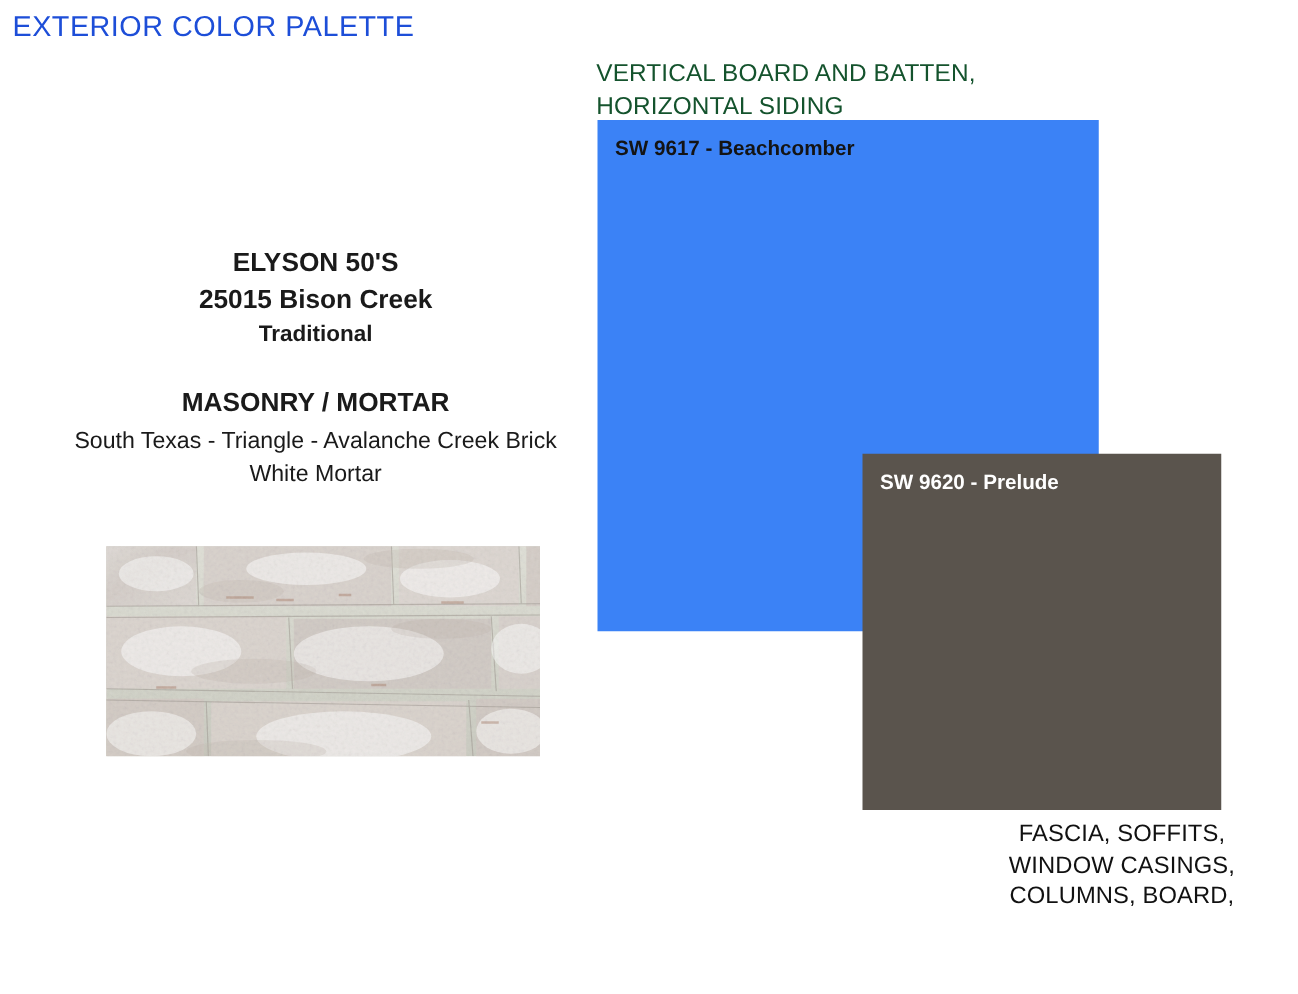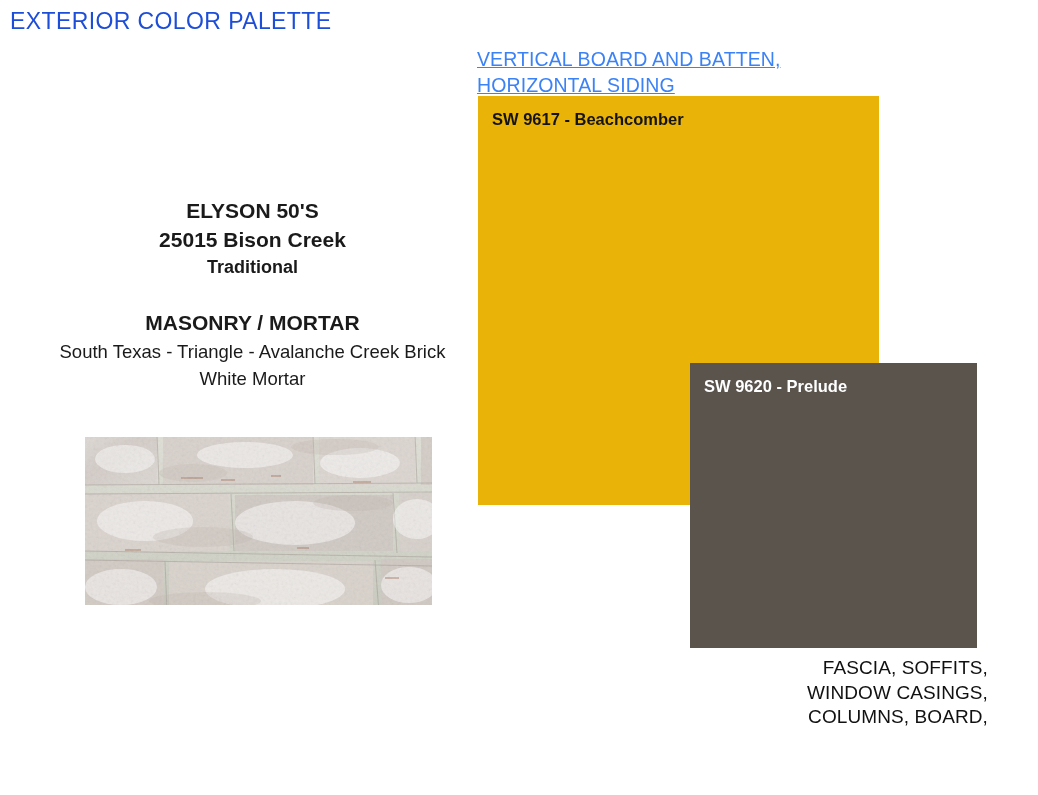--- a/index.html
+++ b/index.html
@@ -78,24 +78,23 @@
   #brick-photo svg { display: block; }
 
   
   #siding-heading {
     position: absolute;
     left: 477px;
     top: 46px;
     font-size: 19.5px;
     line-height: 26px;
     font-weight: 400;
-    color: #3b82f6;
+    color: #14532d;
     letter-spacing: 0.1px;
     white-space: nowrap;
-    text-decoration: underline;
   }
 
   
   .swatch {
     position: absolute;
   }
   .swatch-label {
     position: absolute;
     font-size: 16.5px;
     font-weight: 700;
@@ -124,21 +123,21 @@
     left: 14px;
     top: 14px;
     color: #ffffff;
   }
 
   
   #trim-caption {
     position: absolute;
     right: 50px;
     top: 656px;
-    text-align: right;
+    text-align: center;
     font-size: 19px;
     line-height: 24.5px;
     font-weight: 400;
     color: #111111;
     letter-spacing: 0.1px;
     white-space: nowrap;
   }
 </style>
 </head>
 <body style="background: rgb(255, 255, 255);">
@@ -246,21 +245,21 @@
     <rect x="0" y="0" width="347" height="168" filter="url(#grain2)" opacity="0.5"></rect>
     <rect x="0" y="0" width="347" height="168" fill="#ffffff" opacity="0.1"></rect>
   </svg>
 </div>
 
 <div id="siding-heading">
   <div>VERTICAL BOARD AND BATTEN,</div>
   <div>HORIZONTAL SIDING</div>
 </div>
 
-<div class="swatch" id="swatch-beachcomber" style="background: #eab308;">
+<div class="swatch" id="swatch-beachcomber" style="background: #3b82f6;">
   <div class="swatch-label" style="color: rgb(20, 20, 20);">SW 9617 - Beachcomber</div>
 </div>
 
 <div class="swatch" id="swatch-prelude" style="background: rgb(90, 84, 77);">
   <div class="swatch-label" style="color: rgb(255, 255, 255);">SW 9620 - Prelude</div>
 </div>
 
 <div id="trim-caption">
   <div>FASCIA, SOFFITS,</div>
   <div>WINDOW CASINGS,</div>

